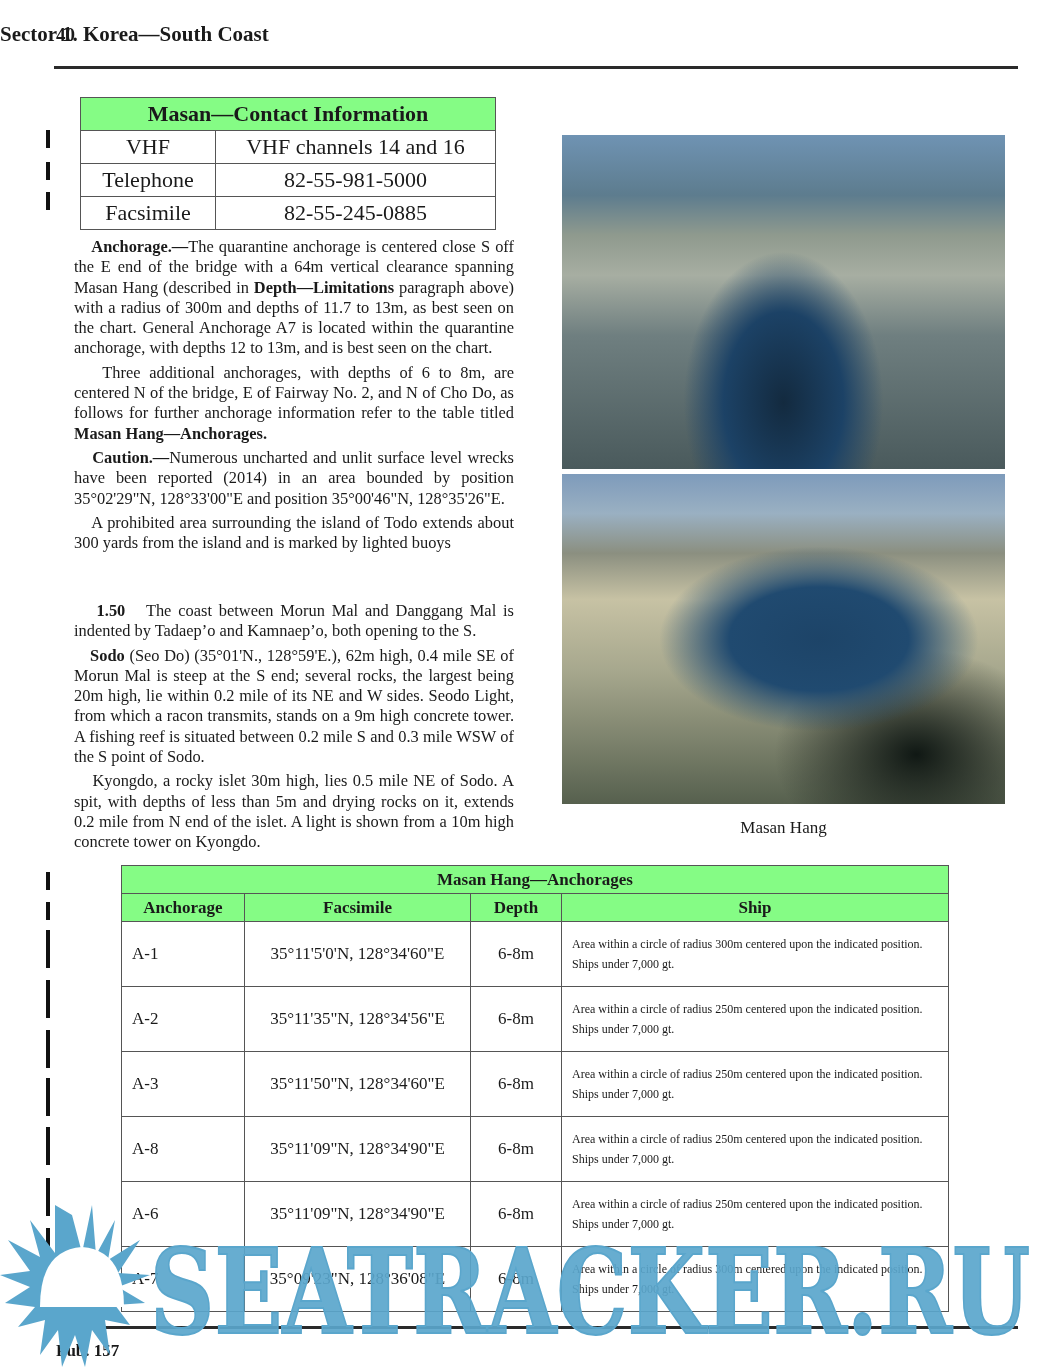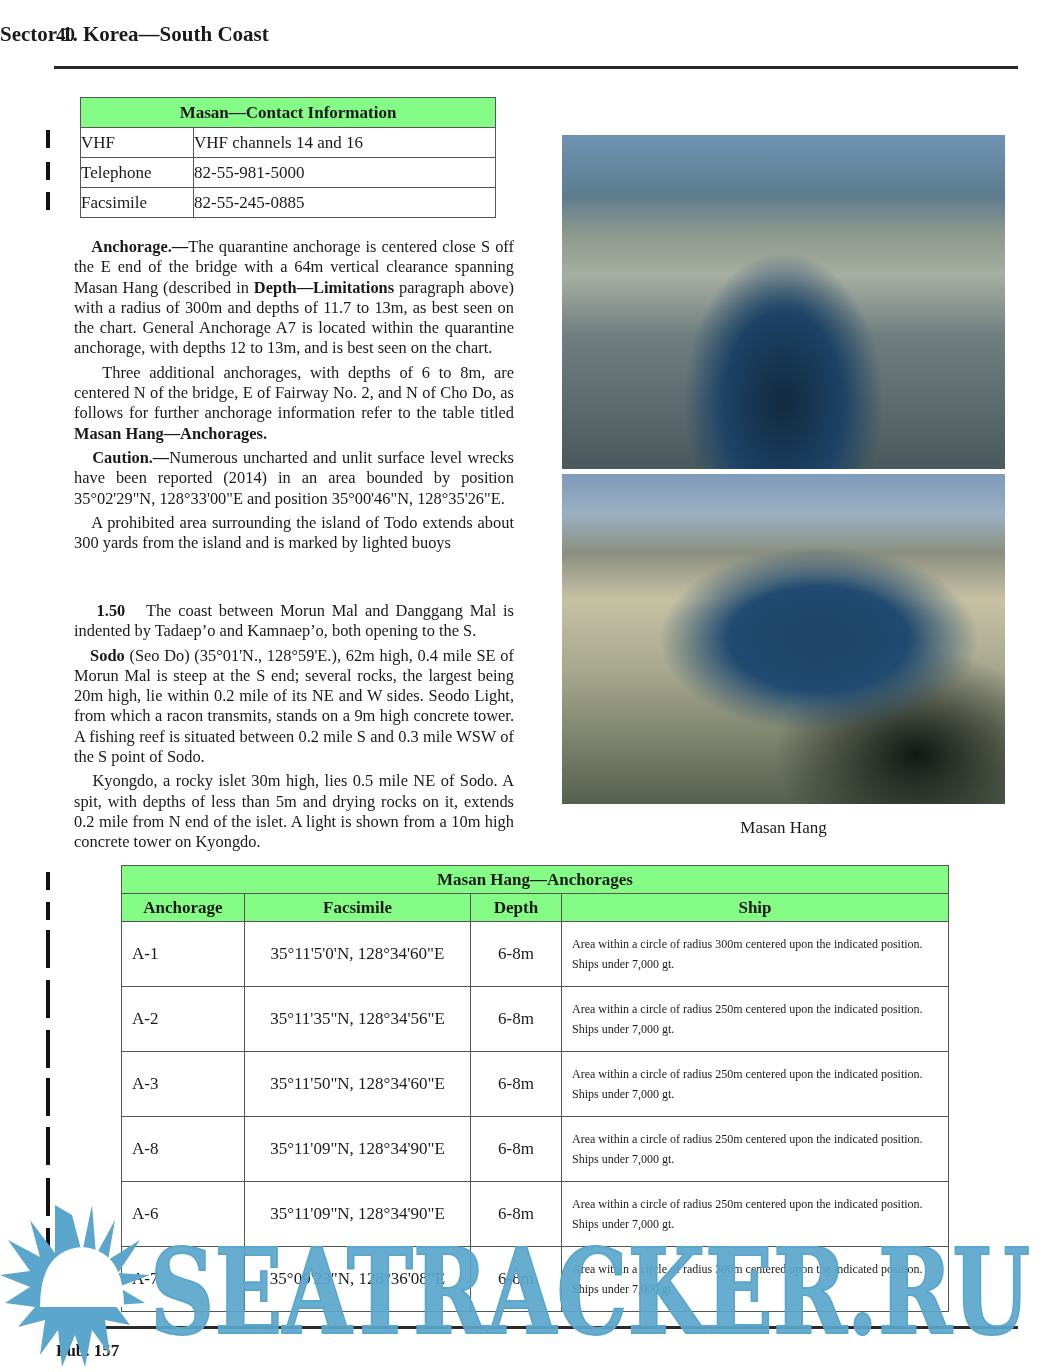--- a/index.html
+++ b/index.html
@@ -7,22 +7,22 @@
          font-family:"Liberation Serif", "DejaVu Serif", serif; color:#1a1a1a; }
   .abs { position:absolute; }
   .page-num { left:56px; top:24px; font-size:19px; font-weight:bold; }
   .running-head { left:0; width:1058px; top:22px; text-align:left; font-size:21px; font-weight:bold; }
   .head-rule { left:54px; top:66px; width:964px; height:3px; background:#2a2a2a; }
   .foot-rule { left:54px; top:1326px; width:964px; height:3px; background:#2a2a2a; }
   .pub { left:56px; top:1341px; font-size:17px; font-weight:bold; }
 
   .change-bar { position:absolute; left:46px; width:4px; background:#111; }
 
-  table.ct { position:absolute; left:80px; top:97px; width:416px; border-collapse:collapse; font-size:17px; }
-  table.ct td, table.ct th { border:1px solid #555; padding:3px 0; height:23px; text-align:left; font-weight:normal; }
+  table.ct { position:absolute; left:80px; top:97px; width:416px; border-collapse:collapse; font-size:22px; }
+  table.ct td, table.ct th { border:1px solid #555; padding:3px 11px; height:23px; text-align:center; font-weight:normal; }
   table.ct th.title { background:#85fc85; text-align:center; font-weight:bold; padding:3px; }
   table.ct td.k { width:112px; }
 
   .body-text { left:70px; width:448px; font-size:16.4px; line-height:20.3px; text-align:justify; }
   .body-text p { margin:4px; text-indent:2px; }
   .body-text b { font-weight:bold; }
 
   .photo { position:absolute; left:562px; width:443px; }
   .photo1 { top:135px; height:334px;
     background:

